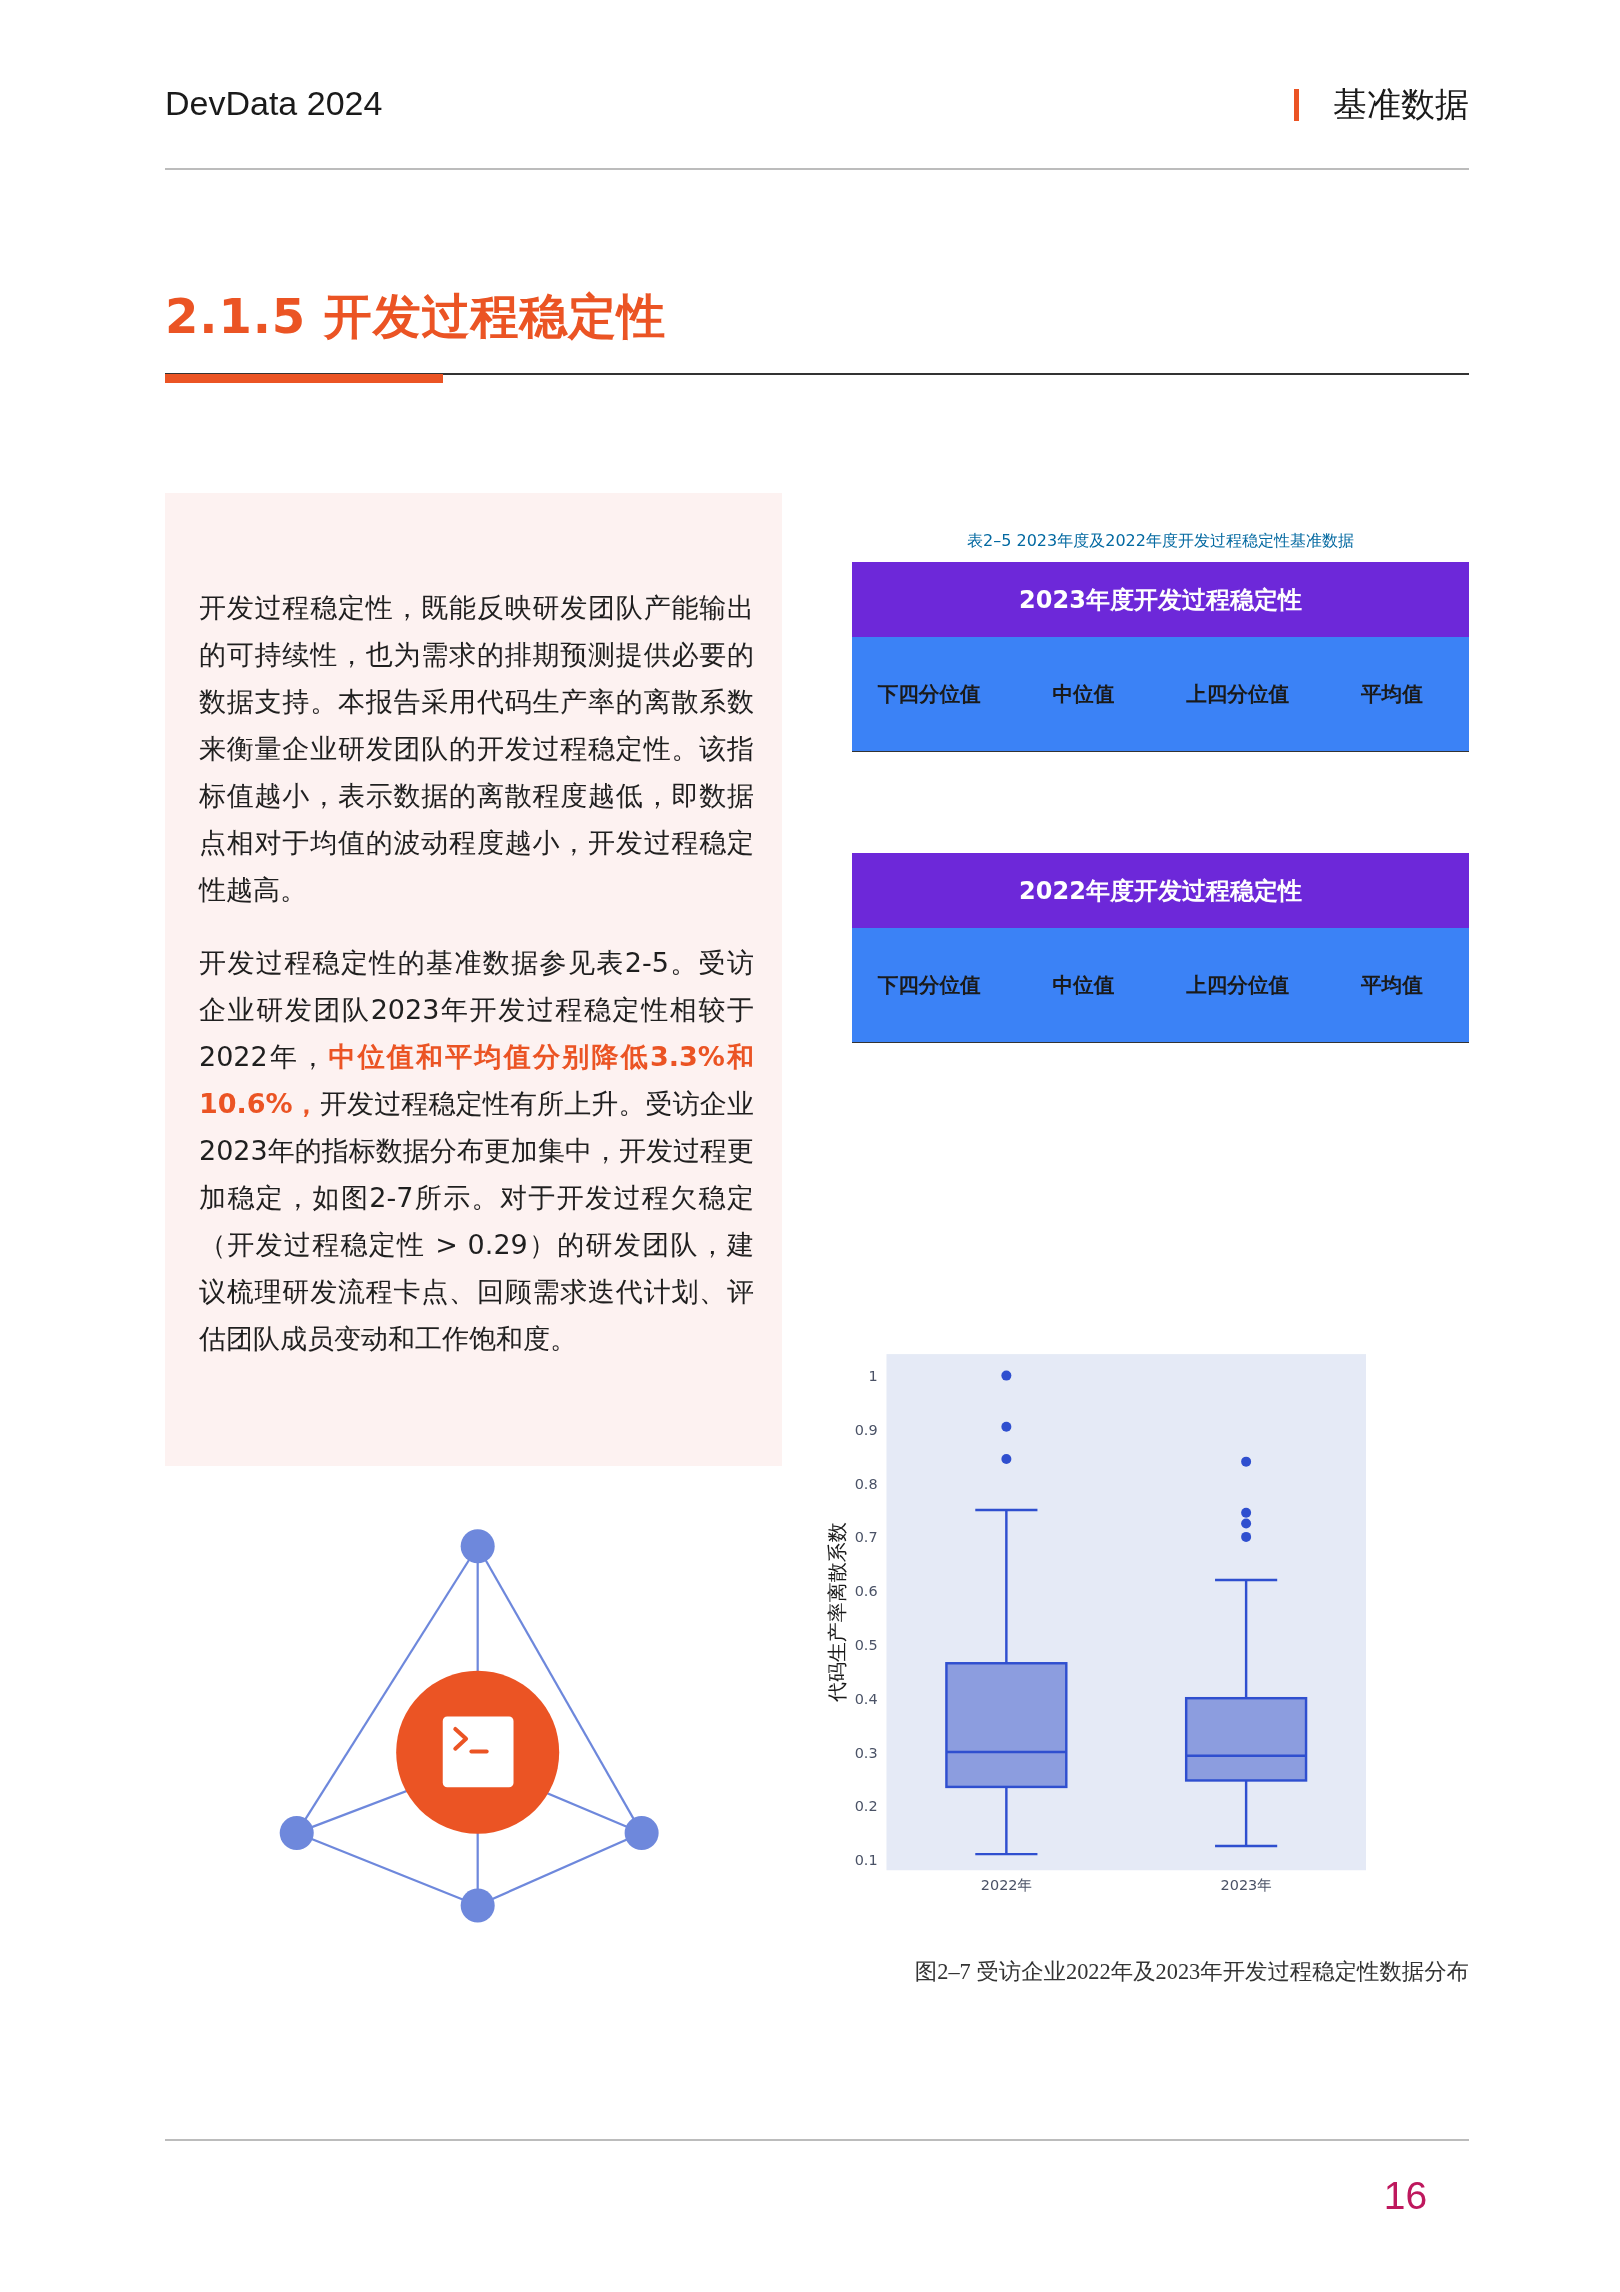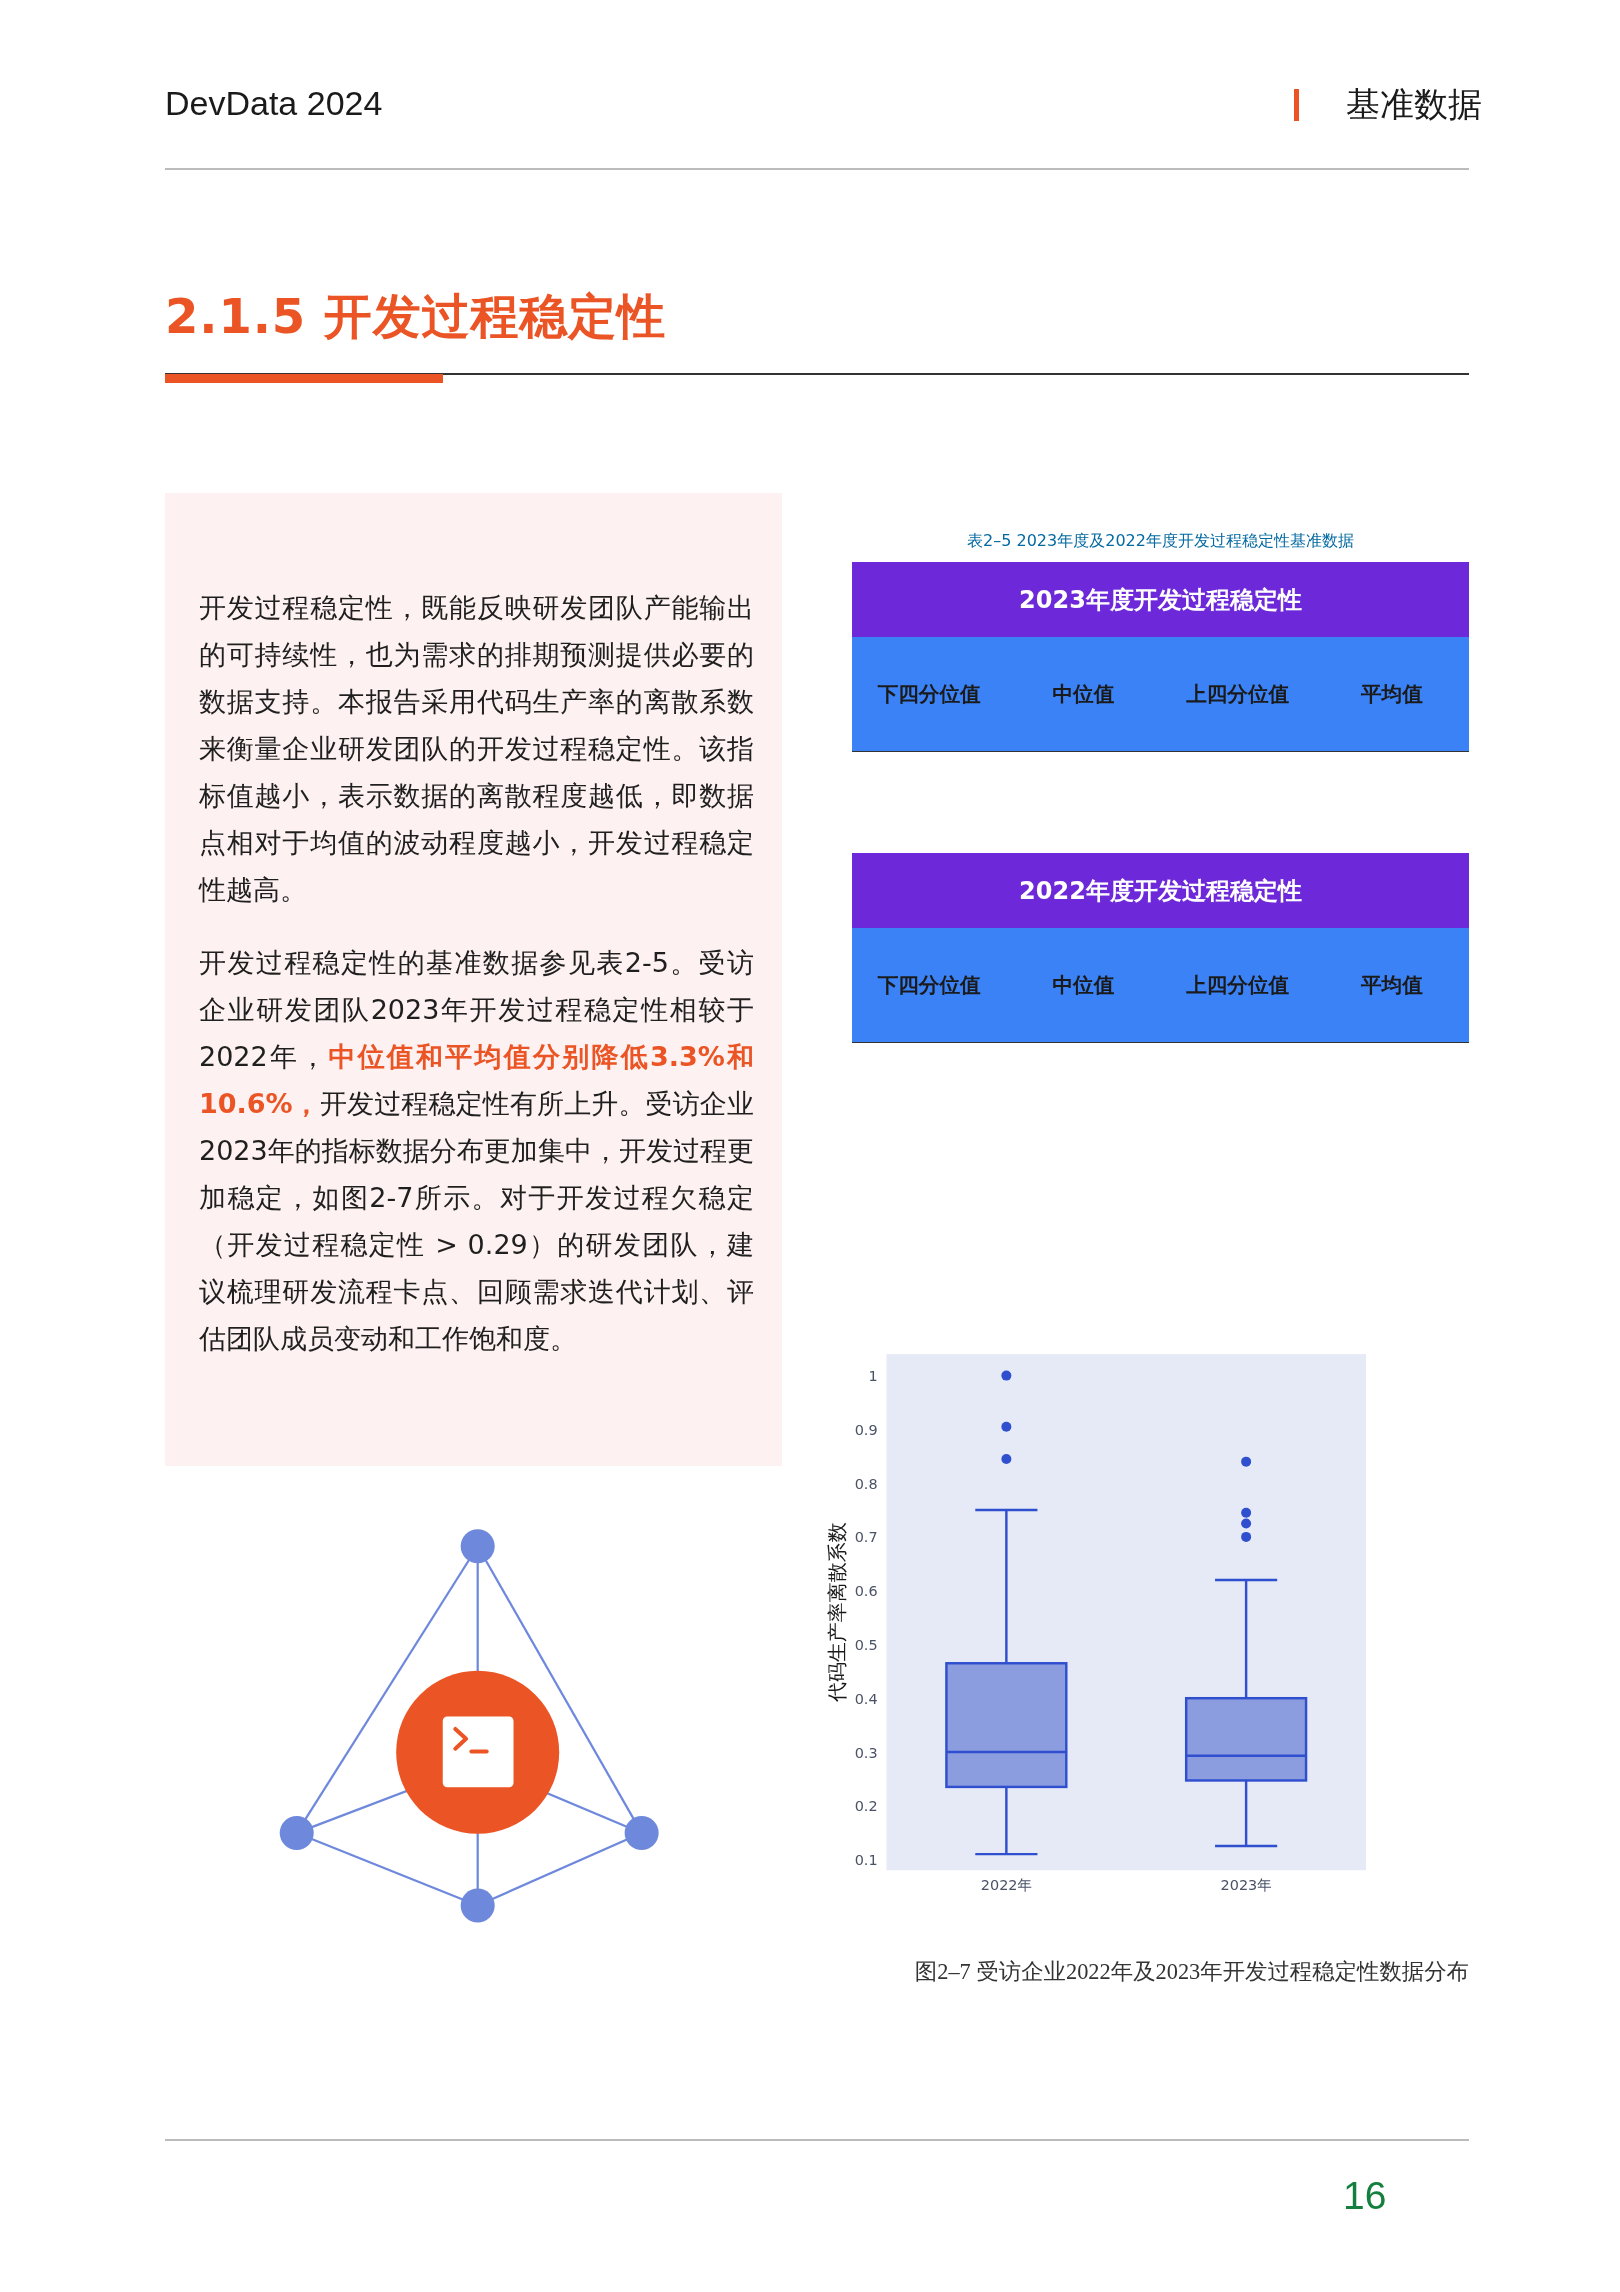--- a/index.html
+++ b/index.html
@@ -1,21 +1,21 @@
 <!DOCTYPE html>
 <html style="font-size:14.3px"><head>
 <meta charset="utf-8">
 <style>
   html, body { margin:0; padding:0; background:#ffffff; }
   body { width:1620px; height:2293px; position:relative; overflow:hidden;
          font-family:"DejaVu Sans", "Liberation Sans", sans-serif; color:#1a1a1a; }
   .abs { position:absolute; }
   .hdr-left { left:165px; top:84px; font-family:"Liberation Sans", sans-serif; font-size:34px; color:#1a1a1a; }
   .hdr-bar { left:1294px; top:89px; width:4.5px; height:32px; background:#eb5424; }
-  .hdr-right { left:1333px; top:82px; font-size:34px; color:#1a1a1a;margin-left:13px; }
+  .hdr-right { left:1333px; top:82px; font-size:34px; color:#1a1a1a; }
   .hdr-line { left:165px; top:168px; width:1304px; height:1.8px; background:#bcbcbc; }
   .title { left:165px; top:285px; font-size:48px; font-weight:bold; color:#eb5424; letter-spacing:0.9px; }
   .title-line { left:165px; top:373px; width:1304px; height:1.8px; background:#333; }
   .title-accent { left:165px; top:374px; width:278px; height:9px; background:#eb5424; }
 
   .pinkbox { left:165px; top:493px; width:617px; height:973px; background:#fdf2f1; }
   .para { left:199px; width:555px; font-size:27px; line-height:47px; color:#1f1f1f; text-align:justify; }
   .para1 { top:584px; }
   .para2 { top:939px; }
   .hl { color:#eb5424; font-weight:bold; }
@@ -29,21 +29,21 @@
   .tbl .datarow { height:90px; display:flex; align-items:center; border-bottom:1.8px solid #333; }
   .tbl .cell { flex:1; text-align:center; font-size:20.6px; }
   .tbl .colrow .cell { font-weight:bold; }
   .tbl1 { top:562px; }
   .tbl2 { top:853px; }
 
   .chart { left:811px; top:1343px; width:681px; height:555px; }
   .fcap { left:852px; top:1956px; width:617px; text-align:right; font-size:22.4px; color:#333;font-family:Liberation Serif, serif; }
 
   .ftr-line { left:165px; top:2139px; width:1304px; height:1.8px; background:#bcbcbc; }
-  .pageno { left:1343px; top:2174px; width:125px; text-align:left; font-family:"Liberation Sans", sans-serif; font-size:39px; color:#15803d; }
+  .pageno { left:1343px; top:2174px; width:125px; text-align:center; font-family:"Liberation Sans", sans-serif; font-size:39px; color:#be185d; }
   .illus { left:260px; top:1514px; width:430px; height:430px; }
 </style>
 </head>
 <body>
 
 <div class="abs hdr-left">DevData 2024</div>
 <div class="abs hdr-bar"></div>
 <div class="abs hdr-right">基准数据</div>
 <div class="abs hdr-line"></div>
 

